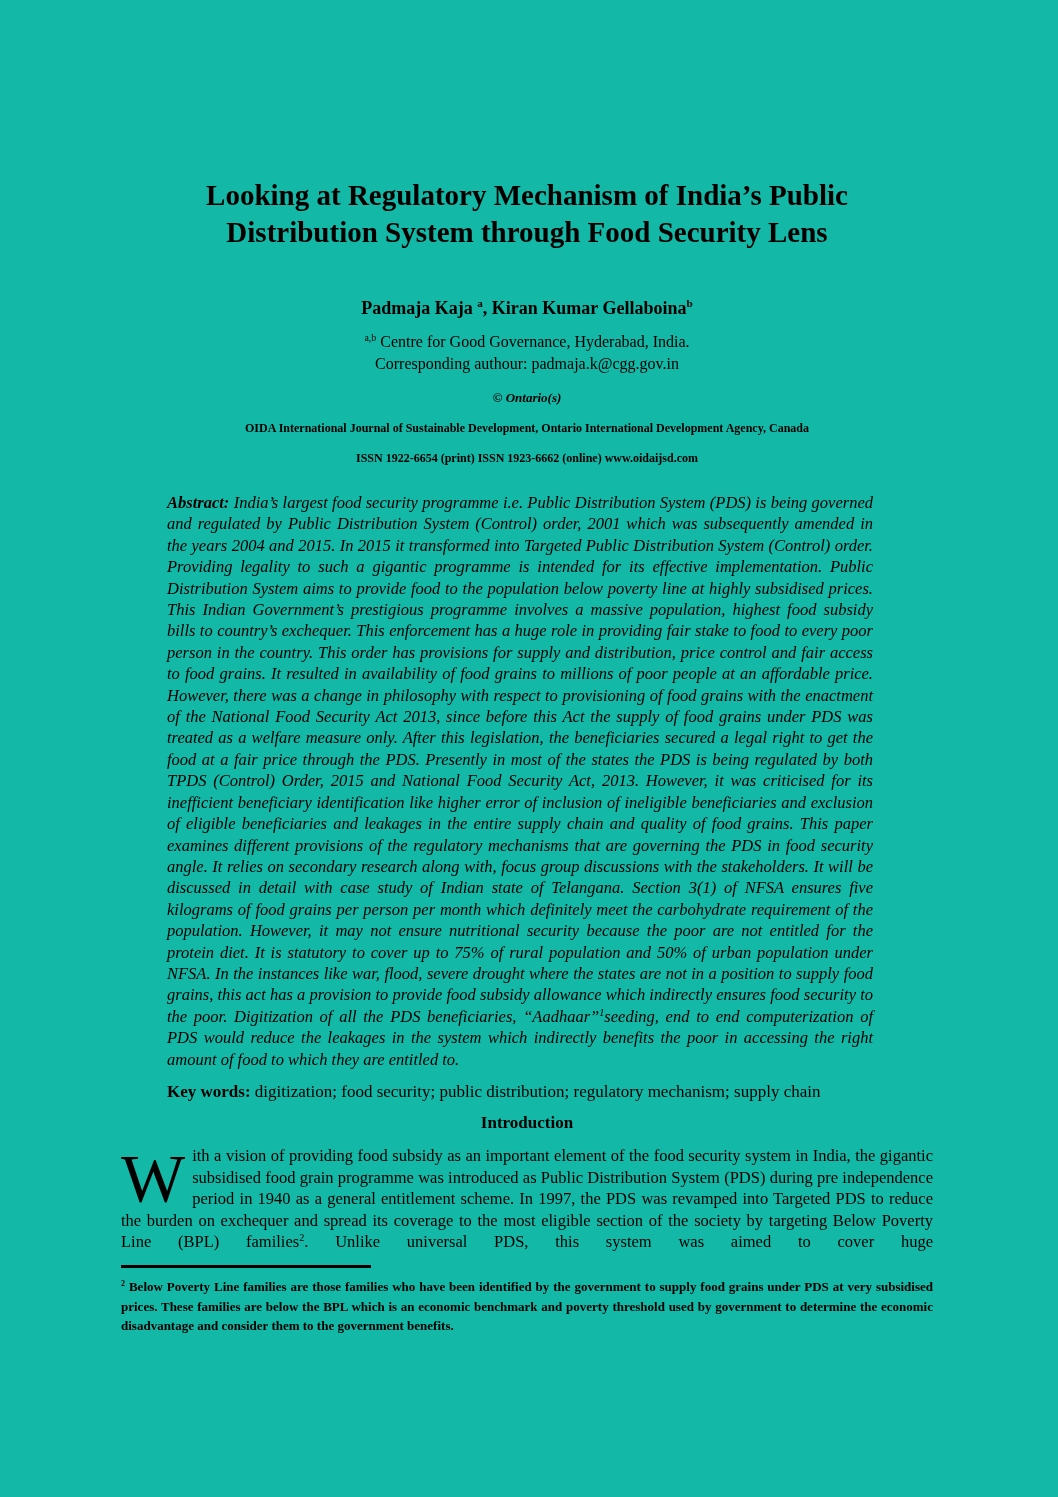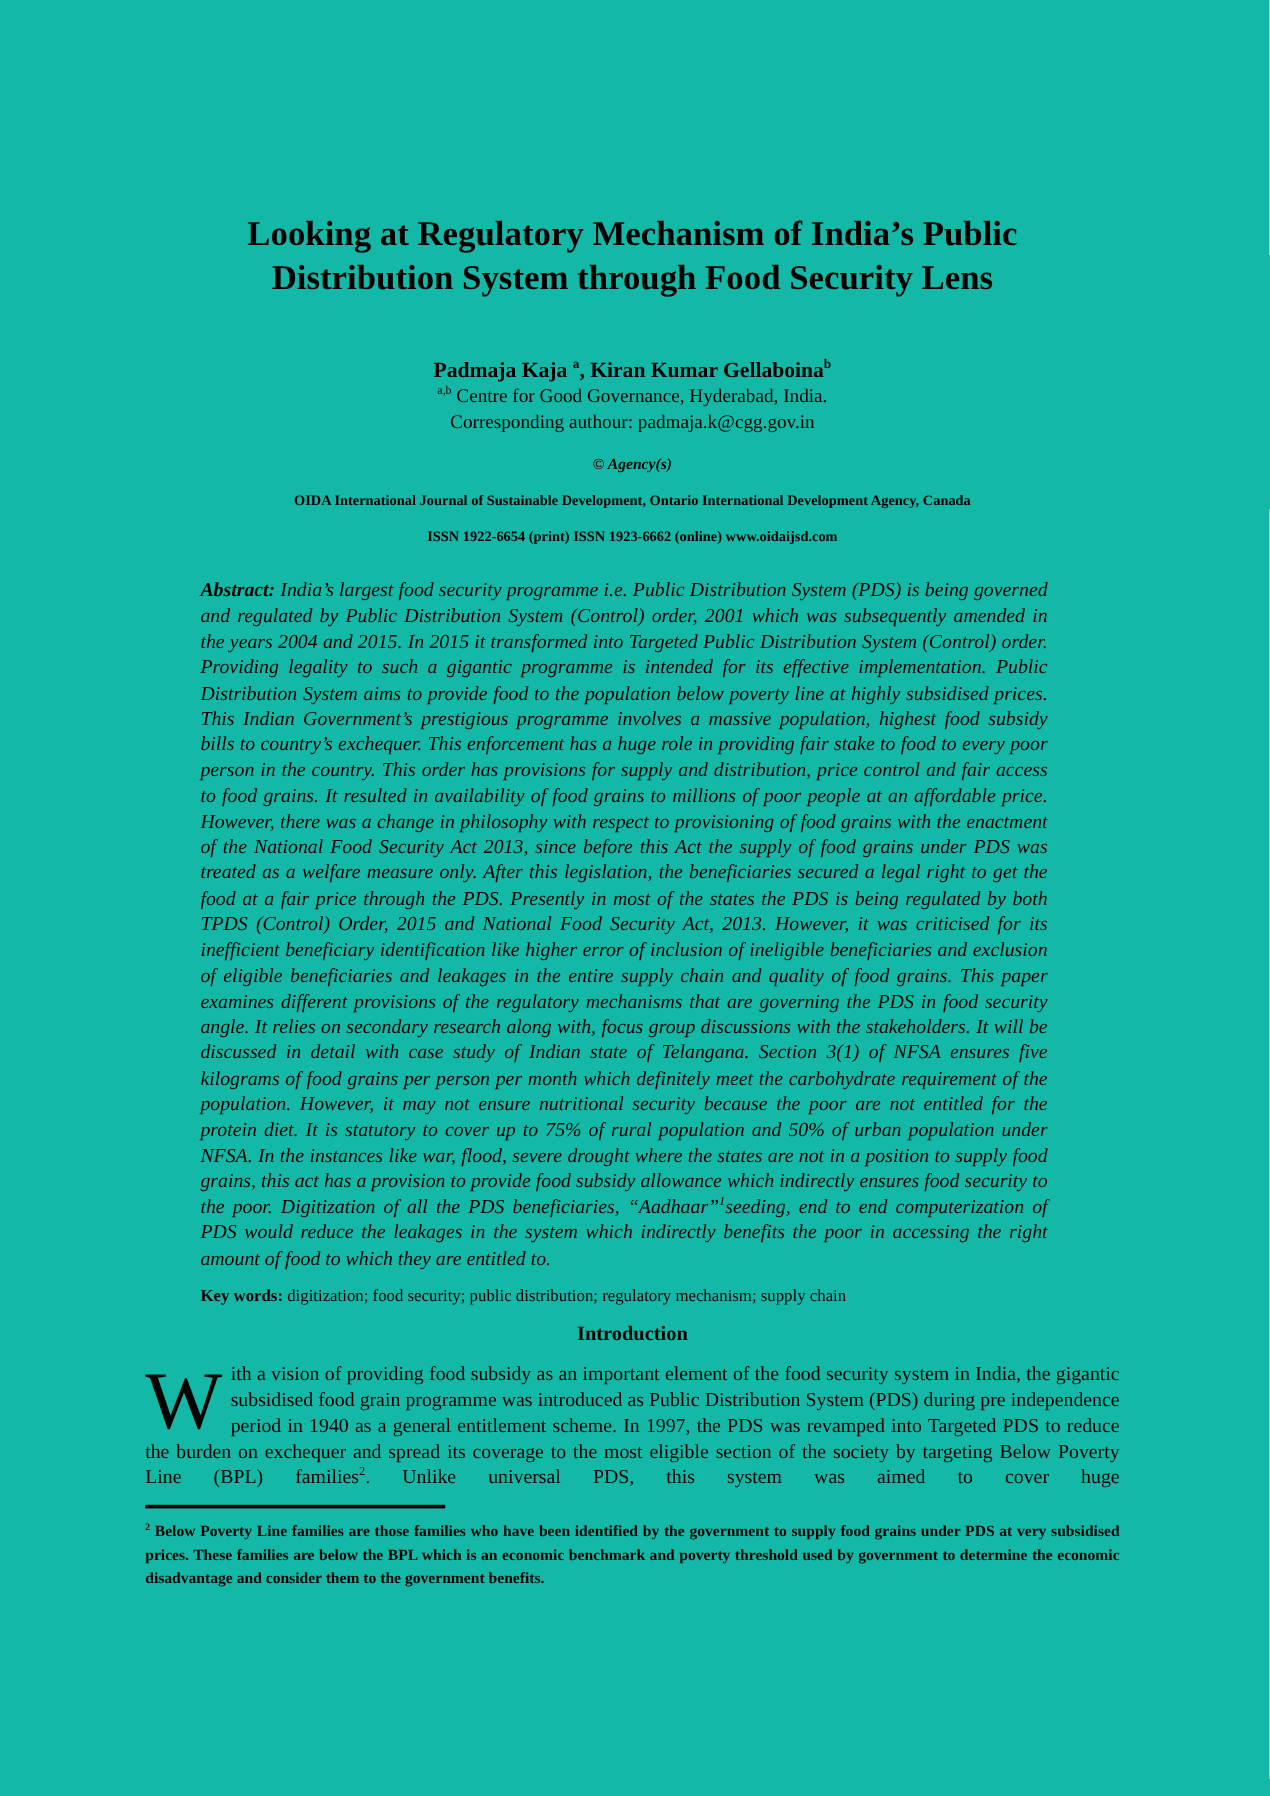--- a/index.html
+++ b/index.html
@@ -3,32 +3,32 @@
 <meta charset="utf-8">
 <style>
   html,body{margin:0;padding:0;background:#ffffff;}
   .page{
     width:1058px;height:1497px;box-sizing:border-box;position:relative;
     background:#14b8a6;color:#000000;overflow:hidden;
     font-family:"Liberation Serif","DejaVu Serif",serif;
     padding:177px 125px 3px 121px;
   }
   .title{margin:0;text-align:center;font-size:29px;line-height:37px;font-weight:bold;}
-  .authors{margin:46px 0 1px;text-align:center;font-size:18px;font-weight:bold;line-height:22px;}
+  .authors{margin:46px 0 12px;text-align:center;font-size:18px;font-weight:bold;line-height:22px;}
   .affiliation{margin:0;text-align:center;font-size:16px;line-height:22px;}
   .corresponding{margin:0;text-align:center;font-size:16px;line-height:22px;}
   .publisher{margin-top:15px;text-align:center;}
   .copyright{margin:0;font-size:13px;font-weight:bold;font-style:italic;line-height:15px;}
   .publine{margin:16px;font-size:12px;font-weight:bold;line-height:14px;}
   .abstract{
     margin:27px 60px 0 46px;text-align:justify;
     font-size:16.5px;line-height:21.4px;font-style:italic;
   }
   .abstract b{font-weight:bold;}
-  .keywords{margin:11px 60px 0 46px;font-size:14px;line-height:21.4px;}
+  .keywords{margin:11px 60px 0 46px;font-size:17px;line-height:21.4px;}
   .keywords b{font-weight:bold;}
   .intro-heading{margin:10px 0 0;text-align:center;font-size:17px;font-weight:bold;line-height:22px;}
   .intro{
     margin:11px 0 0;text-align:justify;text-align-last:justify;
     font-size:16.5px;line-height:21.4px;
   }
   .dropcap{float:left;font-size:68px;line-height:61px;margin:3px 7px 0 0;font-weight:normal;}
   .footnotes{margin-top:13px;}
   .fn-rule{width:250px;height:0;border-top:3px solid #000000;margin:0 0 9px 0;}
   .footnote{margin:0;font-size:13px;font-weight:bold;line-height:19.3px;text-align:justify;}
@@ -41,21 +41,21 @@
 
   <h1 class="title"><span>Looking at Regulatory Mechanism of India’s Public</span><br><span>Distribution System through Food Security Lens</span></h1>
 
   <p class="authors"><span>Padmaja Kaja </span><sup>a</sup><span>, </span><span>Kiran Kumar Gellaboina</span><sup>b</sup></p>
 
   <p class="affiliation"><sup>a,b</sup><span> Centre for Good Governance, Hyderabad, India.</span></p>
 
   <p class="corresponding"><span>Corresponding authour: padmaja.k@cgg.gov.in</span></p>
 
   <div class="publisher">
-    <p class="copyright">© Agency(s)</p>
+    <p class="copyright">© Ontario(s)</p>
     <p class="publine">OIDA International Journal of Sustainable Development, Ontario International Development Agency, Canada</p>
     <p class="publine">ISSN 1922-6654 (print) ISSN 1923-6662 (online) www.oidaijsd.com</p>
   </div>
 
   <p class="abstract"><b>Abstract:</b><span> India’s largest food security programme i.e. Public Distribution System (PDS) is being governed and regulated by Public Distribution System (Control) order, 2001 which was subsequently amended in the years 2004 and 2015. In 2015 it transformed into Targeted Public Distribution System (Control) order. Providing legality to such a gigantic programme is intended for its effective implementation. Public Distribution System aims to provide food to the population below poverty line at highly subsidised prices. This Indian Government’s prestigious programme involves a massive population, highest food subsidy bills to country’s exchequer. This enforcement has a huge role in providing fair stake to food to every poor person in the country. This order has provisions for supply and distribution, price control and fair access to food grains. It resulted in availability of food grains to millions of poor people at an affordable price. However, there was a change in philosophy with respect to provisioning of food grains with the enactment of the National Food Security Act 2013, since before this Act the supply of food grains under PDS was treated as a welfare measure only. After this legislation, the beneficiaries secured a legal right to get the food at a fair price through the PDS. Presently in most of the states the PDS is being regulated by both TPDS (Control) Order, 2015 and National Food Security Act, 2013. However, it was criticised for its inefficient beneficiary identification like higher error of inclusion of ineligible beneficiaries and exclusion of eligible beneficiaries and leakages in the entire supply chain and quality of food grains. This paper examines different provisions of the regulatory mechanisms that are governing the PDS in food security angle. It relies on secondary research along with, focus group discussions with the stakeholders. It will be discussed in detail with case study of Indian state of Telangana. Section 3(1) of NFSA ensures five kilograms of food grains per person per month which definitely meet the carbohydrate requirement of the population. However, it may not ensure nutritional security because the poor are not entitled for the protein diet. It is statutory to cover up to 75% of rural population and 50% of urban population under NFSA.  In the instances like war, flood, severe drought where the states are not in a position to supply food grains, this act has a provision to provide food subsidy allowance which indirectly ensures food security to the poor. Digitization of all the PDS beneficiaries, “Aadhaar”</span><sup>1</sup><span>seeding, end to end computerization of PDS would reduce the leakages in the system which indirectly benefits the poor in accessing the right amount of food to which they are entitled to.</span></p>
 
   <p class="keywords"><b>Key words:</b><span> digitization; food security; public distribution; regulatory mechanism; supply chain</span></p>
 
   <h2 class="intro-heading">Introduction</h2>
 

